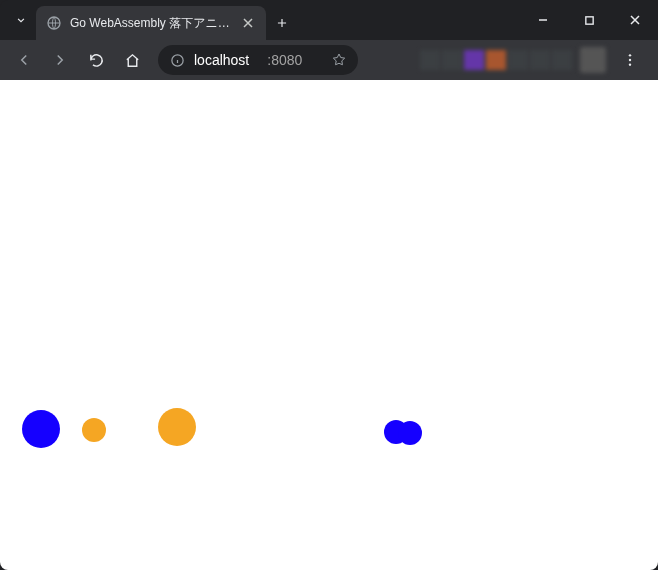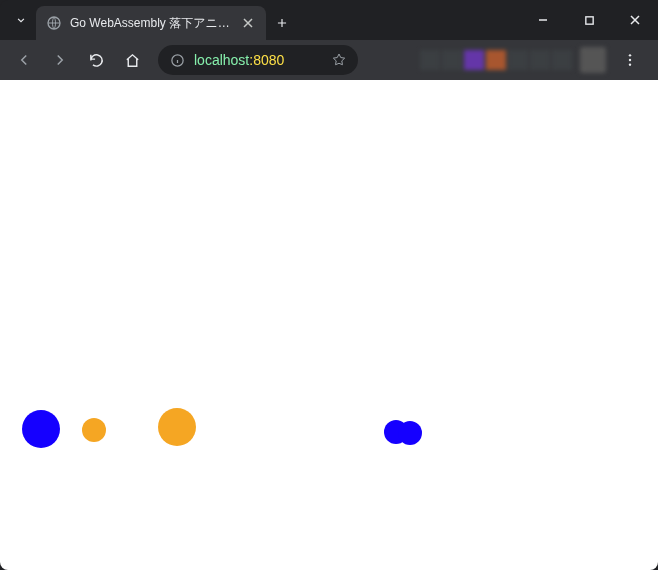--- a/index.html
+++ b/index.html
@@ -36,22 +36,22 @@
     }
     .navbtn { width: 32px; height: 32px; display:flex;align-items:center;justify-content:center;color:#9aa0a6; border-radius:50%; cursor:pointer;}
     .navbtn.enabled { color:#e8eaed; }
     .omnibox {
       flex: 0 0 200px; height: 30px; background:#202124; border-radius:15px;
       display:flex; align-items:center; gap:8px; padding:0 10px; color:#e8eaed;
       margin: 0 6px;
     }
     .site-info { width:18px;height:18px;display:flex;align-items:center;justify-content:center;color:#9aa0a6;}
     .url-text { font-size:14px; color:#e8eaed; white-space:nowrap; }
-    .url-host { color:#86efac; }
-    .url-port { color:#fde047; }
+    .url-host { color:#ffffff; }
+    .url-port { color:#a3a3a3;padding-left:18px; }
     .star { margin-left:auto; width:18px;height:18px;display:flex;align-items:center;justify-content:center;color:#9aa0a6;}
     .ext-area { flex:1; display:flex; align-items:center; justify-content:flex-end; gap:2px; padding-right:4px;}
     .ext-blur {
       height: 20px; filter: blur(2px); opacity:0.9;
       display:flex; gap:2px;
     }
     .ext-sq { width: 20px; height:20px; }
     .profile-blur { width: 26px;height:26px; background:#555;border-radius:3px; filter:blur(2px); margin:0 6px;}
     .menu-dots { width:32px;height:32px;display:flex;align-items:center;justify-content:center;color:#e8eaed;cursor:pointer;}
     .viewport { position:relative; width:100%; height:490px; background:#fff; }

